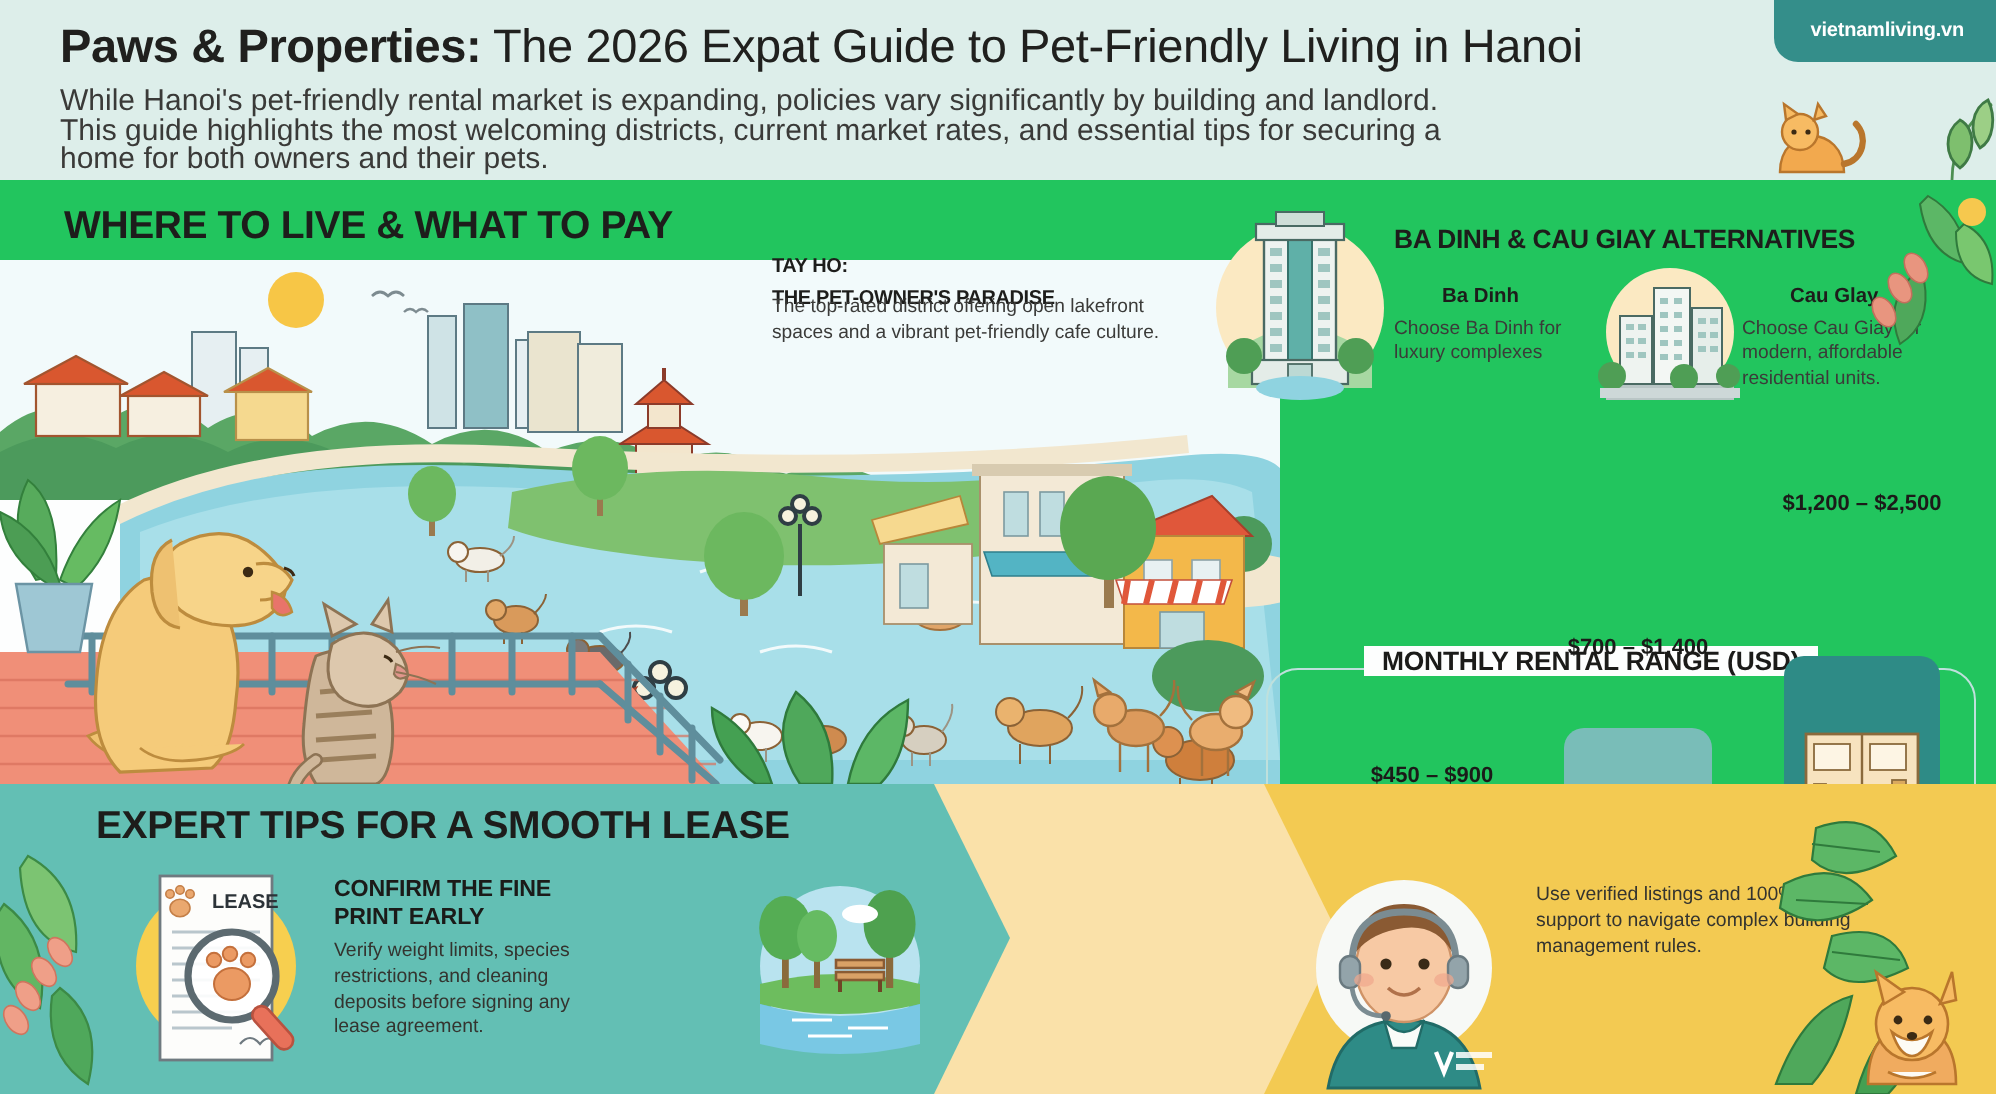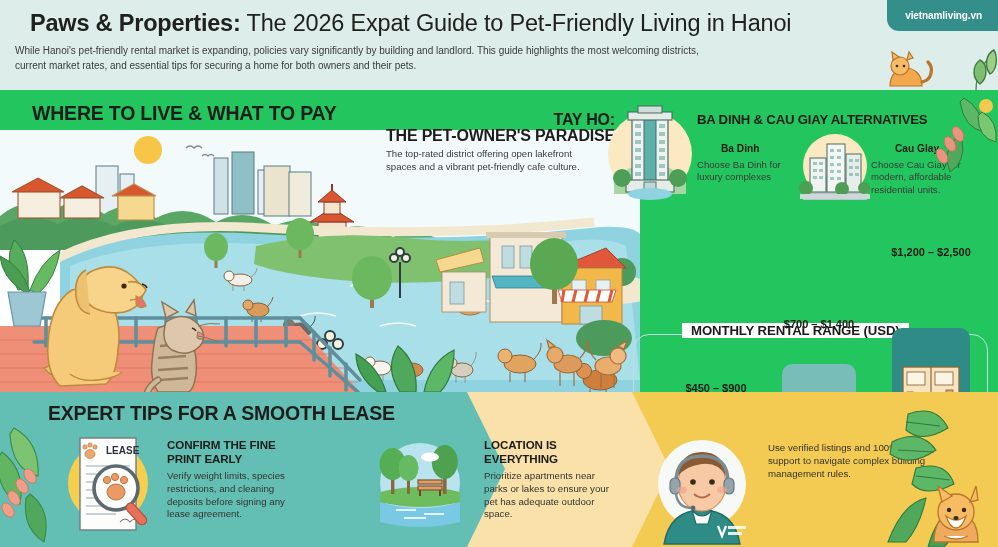--- a/index.html
+++ b/index.html
@@ -23,22 +23,22 @@
     background: #ddeeea;
   }
   .header-title {
     position: absolute; left: 30px; top: 8px;
     font-size: 23.5px; line-height: 30px; color: #20201e;
     letter-spacing: -0.2px; white-space: nowrap;
   }
   .header-title .bold { font-weight: 700; }
   .header-title .light { font-weight: 400; }
   .header-sub {
-    position: absolute; left: 15px; top: 44px; width: 700px;
-    font-size: 10px; line-height: 14.5px; color: #3a3a38; font-weight: 400;
+    position: absolute; left: 30px; top: 44px; width: 700px;
+    font-size: 15px; line-height: 14.5px; color: #3a3a38; font-weight: 400;
   }
   .brand-badge {
     position: absolute; right: 0; top: 0;
     background: #348e8a; color: #ffffff;
     font-size: 10px; font-weight: 700;
     padding: 8px 16px 9px 18px; height: 31px;
     border-bottom-left-radius: 12px;
     display: flex; align-items: center;
     letter-spacing: -0.1px;
   }
@@ -46,21 +46,21 @@
   
   .mid {
     position: absolute; left: 0; top: 90px; width: 998px; height: 302px;
     background: #22c55e;
   }
   .sec-heading {
     position: absolute; font-weight: 700; color: #1d1d1b;
     letter-spacing: -0.2px;
   }
   #where-heading { left: 32px; top: 12px; font-size: 19.5px; }
-  #tayho-heading { left: 386px; top: 22px; font-size: 16px; line-height: 16px; text-align: right; }
+  #tayho-heading { left: 386px; top: 36px; font-size: 10px; line-height: 16px; }
   #tayho-body {
     position: absolute; left: 386px; top: 57px; width: 210px;
     font-size: 9.6px; line-height: 13px; color: #3b3b39;
   }
   #badinh-heading { left: 697px; top: 22px; font-size: 13.2px; }
   .district-col { position: absolute; font-size: 9.6px; line-height: 12.6px; color: #3b3b39; }
   .district-col .dname { font-weight: 700; color: #1d1d1b; font-size: 10.2px; display: block; margin-bottom: 3px; padding-left: 24px; }
   #badinh-col { left: 697px; top: 53px; width: 92px; }
   #caugiay-col { left: 871px; top: 53px; width: 108px; }
 
@@ -649,27 +649,20 @@
           <ellipse cx="70.8" cy="22" rx="13" ry="17" fill="#4ea14f"></ellipse>
       </g>
       <g stroke="#8a5b33" stroke-width="1.3" fill="#d9a166">
         <rect x="44" y="40" width="24" height="4"></rect>
           <rect x="44" y="46" width="24" height="4"></rect>
         <path d="M46 50 L46 56 M66 50 L66 56" stroke="#6f4526" stroke-width="2"></path>
       </g>
       <ellipse cx="56" cy="17" rx="9" ry="4.6" fill="#ffffff"></ellipse>
     </svg>
 
-    <div class="tip" id="tip2">
-      <div class="tip-h">
-        <span>LOCATION IS</span><br>
-        <span>EVERYTHING</span>
-      </div>
-      <div class="tip-b">Prioritize apartments near parks or lakes to ensure your pet has adequate outdoor space.</div>
-    </div>
 
     <svg class="ill" style="left:648px; top:40px;" width="108" height="112" viewBox="0 0 108 112">
       <circle cx="54" cy="52" r="44" fill="#f7f9f6"></circle>
       <path d="M16 112 q6 -34 38 -34 q32 0 38 34 Z" fill="#2e8b86" stroke="#216b67" stroke-width="1.4"></path>
       <path d="M44 78 q10 12 20 0 l-4 14 -12 0 Z" fill="#f9fbf8" stroke="#216b67" stroke-width="1.2"></path>
       <ellipse cx="54" cy="52" rx="24" ry="27" fill="#f7c9a4" stroke="#cf9367" stroke-width="1.2"></ellipse>
       <path d="M30 44 q2 -24 24 -24 q22 0 24 24 q-8 -14 -24 -12 q-16 2 -24 12 Z" fill="#8a5a33"></path>
       <g fill="none" stroke="#7b8c92" stroke-width="3.4">
         <path d="M28 50 q0 -26 26 -26 q26 0 26 26"></path>
       </g>

